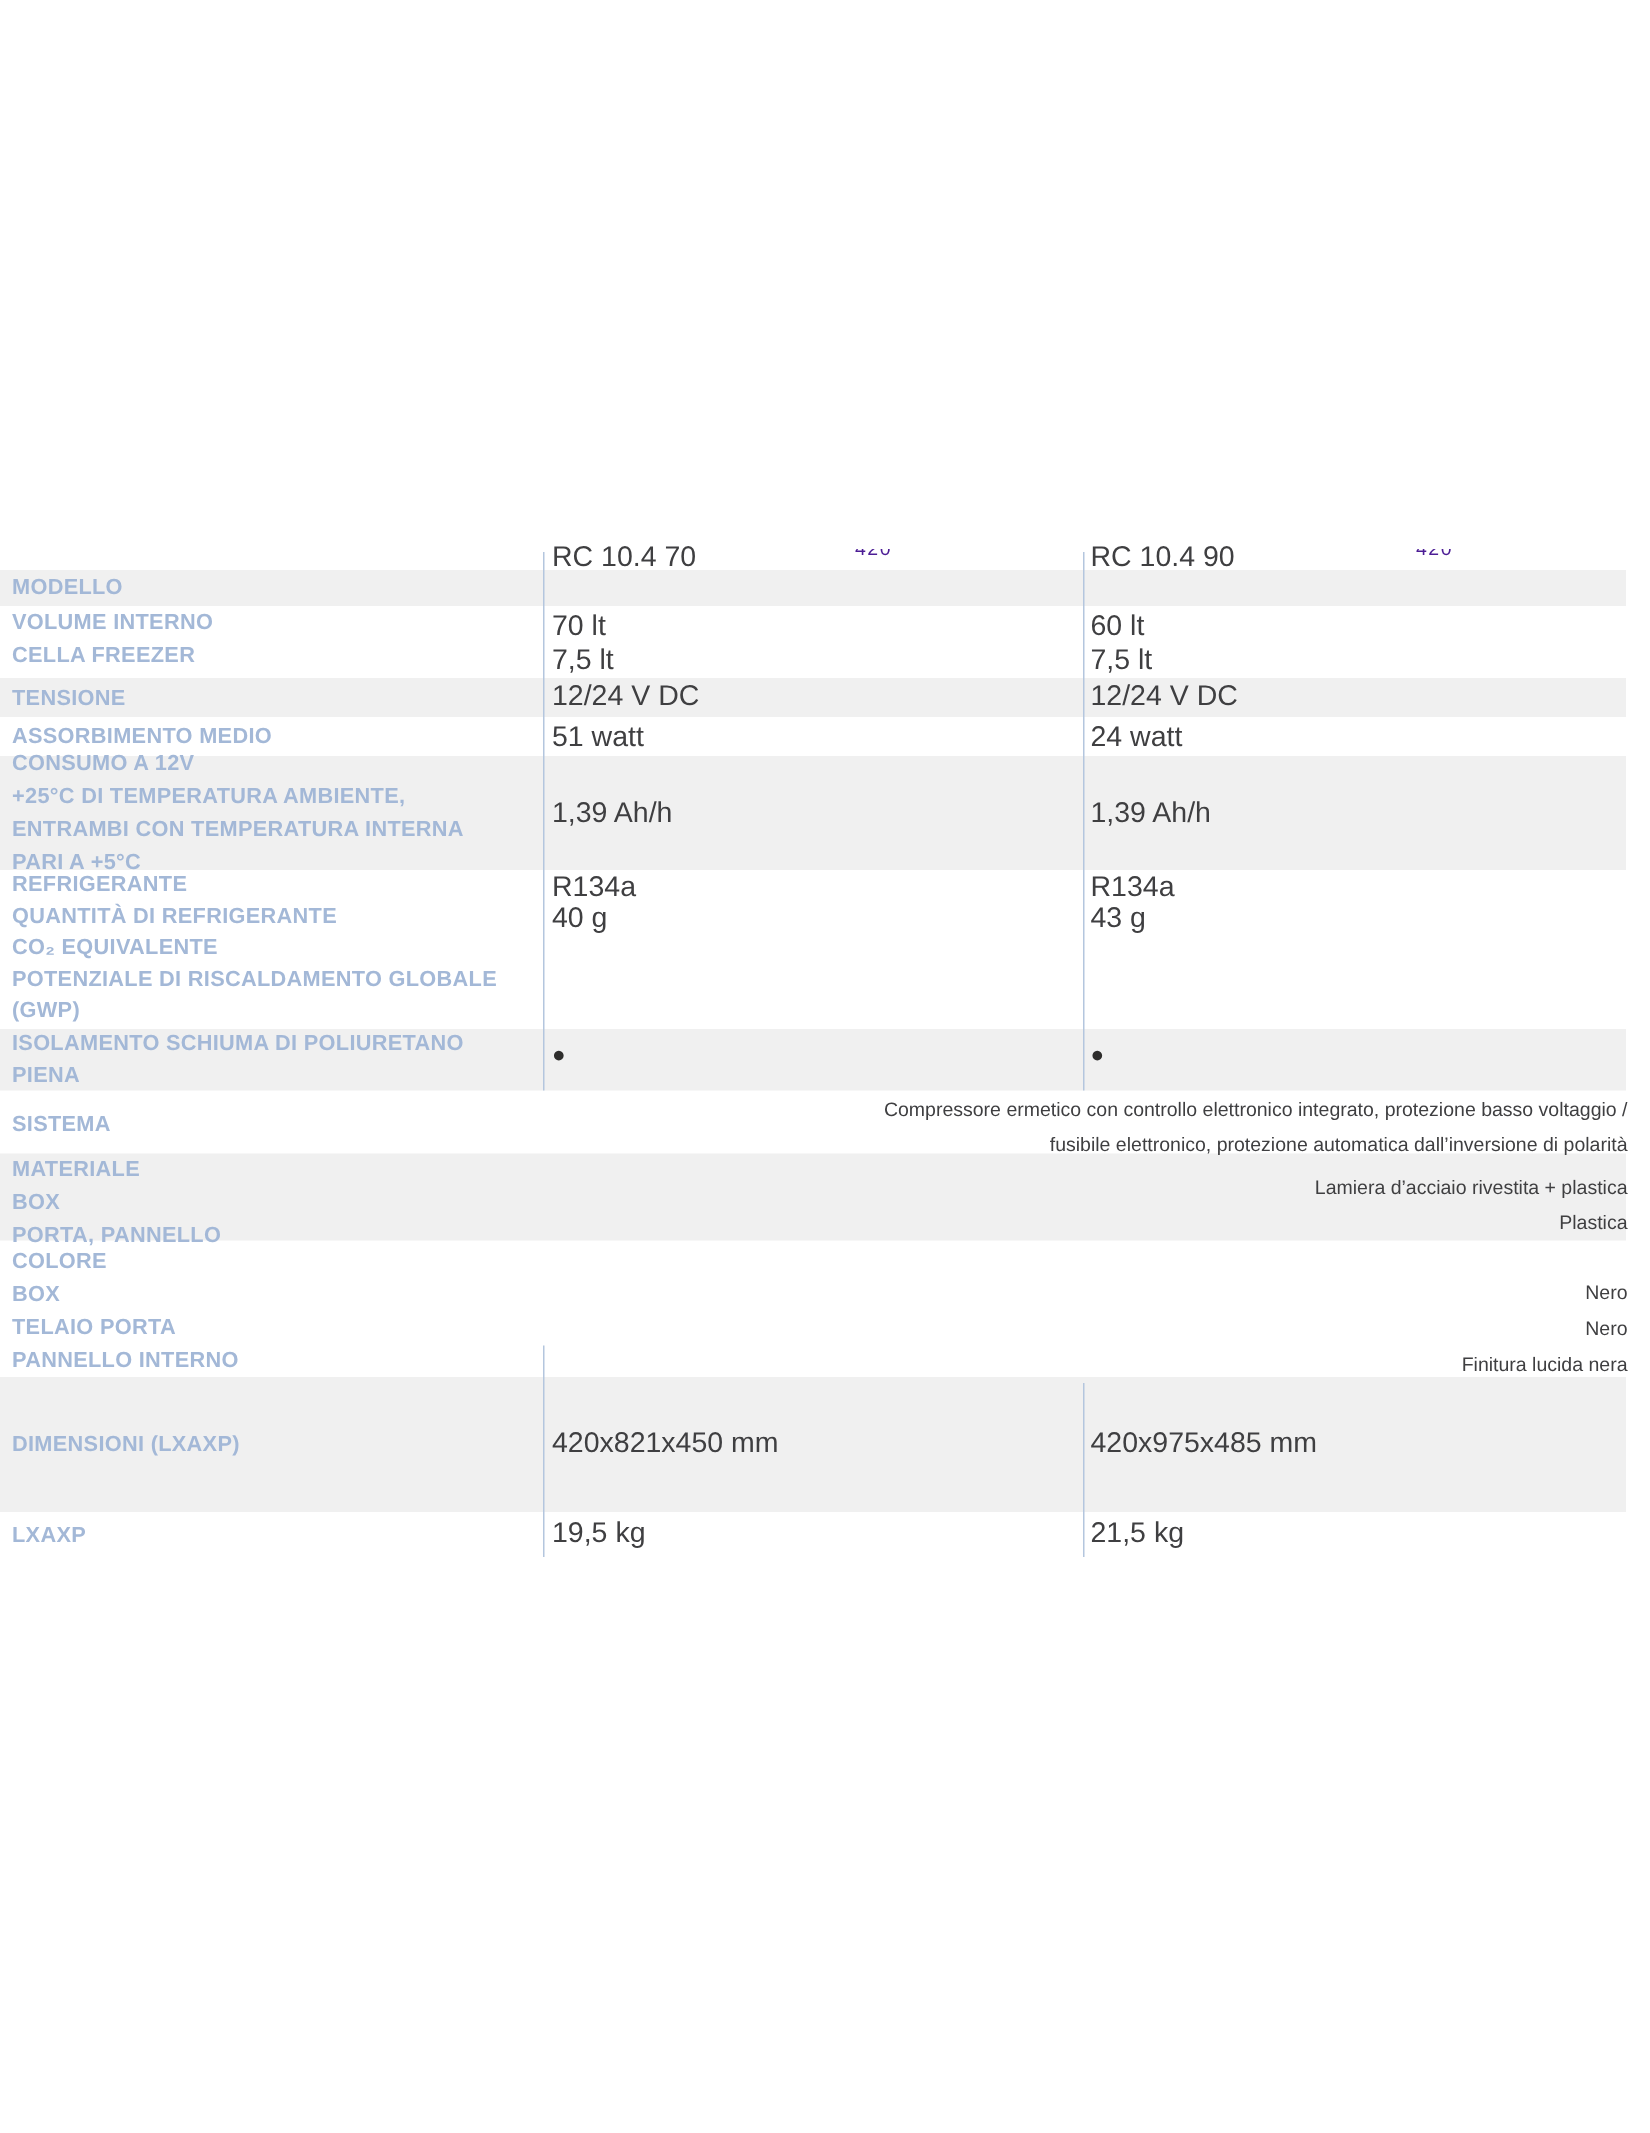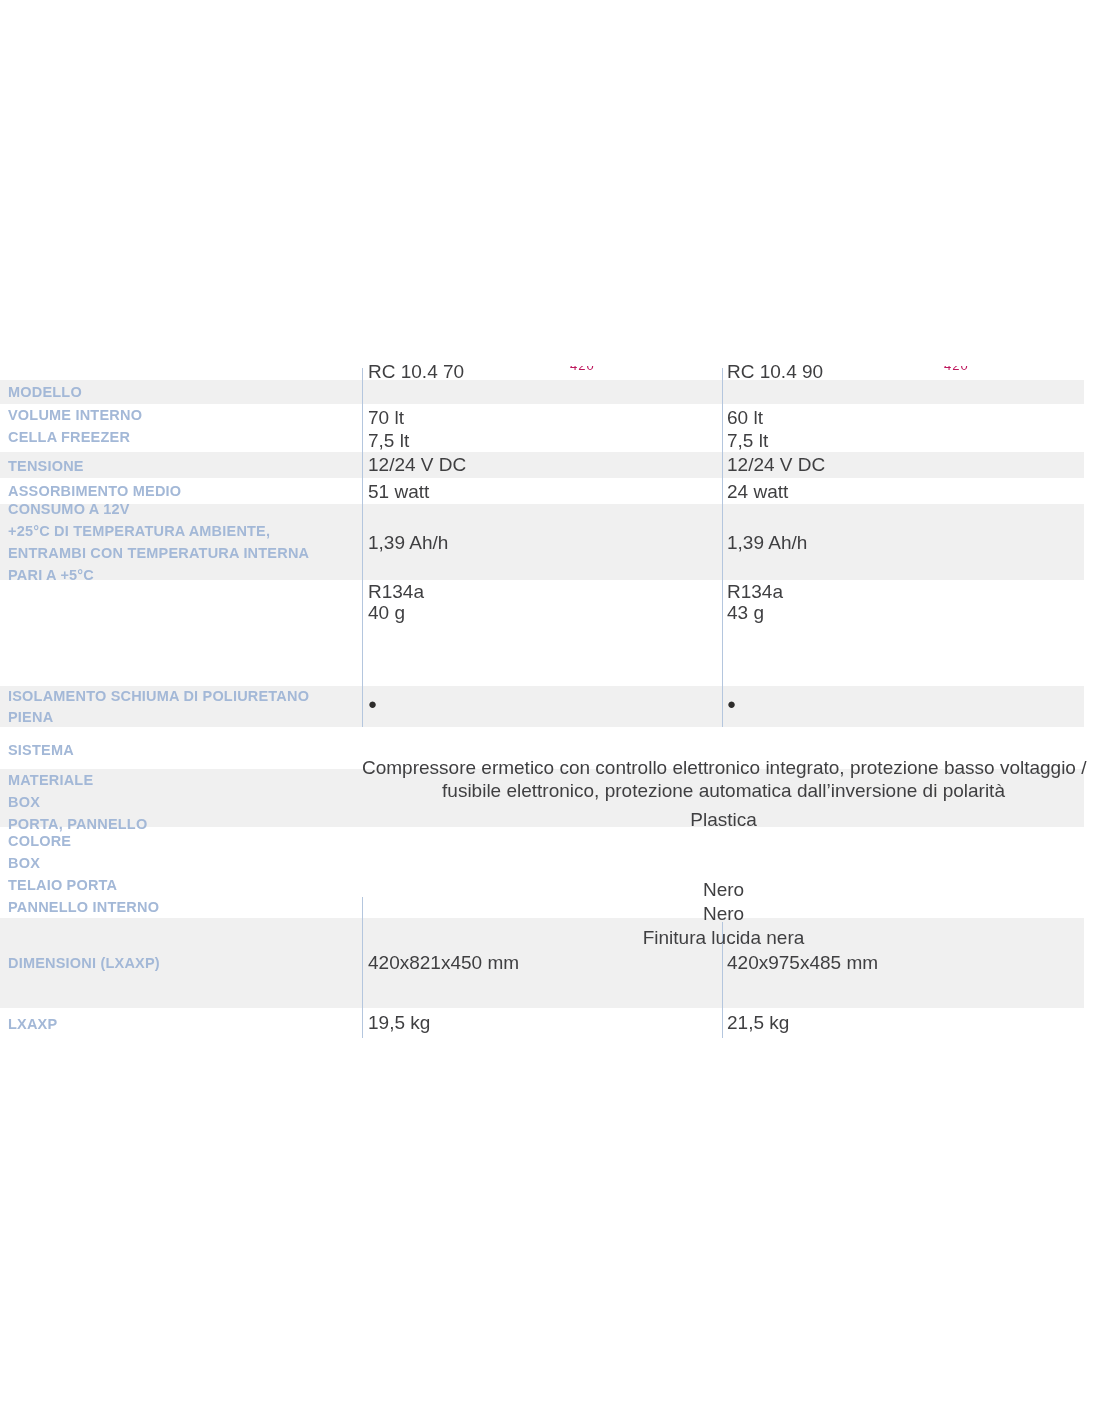--- a/index.html
+++ b/index.html
@@ -21,38 +21,38 @@
   .dv2a{left:722px;top:368px;height:359px}
   .dv1b{left:362px;top:897px;height:141px}
   .dv2b{left:722px;top:922px;height:116px}
   
   .lab{position:absolute;left:8px;color:#a3b8d7;font-weight:700;font-size:14.5px;line-height:22px;letter-spacing:.2px;}
   
   .val{position:absolute;color:#3f3f41;font-size:19px;line-height:21px;white-space:nowrap;}
   .c1{left:368px}
   .c2{left:727px}
   
-  .cen{position:absolute;left:362px;width:723px;text-align:center;color:#3f3f41;font-size:19px;margin-top:28px;}
+  .cen{position:absolute;left:362px;width:723px;text-align:right;color:#3f3f41;font-size:13px;}
   .cen div{white-space:nowrap;}
   
   .lab-modello{top:382px;line-height:20px}   .val-modello{top:361px}
   .lab-volume{top:404px}                      .val-volume{top:406px;line-height:23px}
   .lab-tensione{top:456px;line-height:20px}   .val-tensione{top:454px}
   .lab-assorbimento{top:481px;line-height:20px}.val-assorbimento{top:481px}
   .lab-consumo{top:498px}                     .val-consumo{top:532px}
   .lab-refrigerante{top:580px;line-height:21px}.val-refrigerante{top:581px}
   .lab-isolamento{top:686px;line-height:21px}
   .bullet{position:absolute;top:696px;font-size:15px;line-height:15px;color:#2e2d2c;}
   .lab-sistema{top:740px;line-height:20px}    .cen-sistema{top:728px;line-height:23px}
   .lab-materiale{top:769px}                   .cen-materiale{top:780px;line-height:23px}
   .lab-colore{top:830px}                      .cen-colore{top:850px;line-height:24px}
   .lab-dimensioni{top:953px;line-height:20px} .val-dimensioni{top:952px}
   .lab-peso{top:1014px;line-height:20px}      .val-peso{top:1012px}
   
-  .remnant{position:absolute;top:366px;height:8px;overflow:hidden;color:#be185d;font-size:13px;letter-spacing:1px;}
+  .remnant{position:absolute;top:366px;height:8px;overflow:hidden;color:#4c1d95;font-size:13px;letter-spacing:1px;}
   .remnant span{display:block;margin-top:-8px;}
   .rm-left{left:570px}
   .rm-right{left:944px}
 </style>
 </head>
 <body>
 
 <div class="sheet">
 
   <div class="stripe s-modello"></div>
@@ -101,20 +101,27 @@
 
   <div class="lab lab-consumo">
     <div>CONSUMO A 12V</div>
     <div>+25°C DI TEMPERATURA AMBIENTE,</div>
     <div>ENTRAMBI CON TEMPERATURA INTERNA</div>
     <div>PARI A +5°C</div>
   </div>
   <div class="val c1 val-consumo">1,39 Ah/h</div>
   <div class="val c2 val-consumo">1,39 Ah/h</div>
 
+  <div class="lab lab-refrigerante">
+    <div>REFRIGERANTE</div>
+    <div>QUANTITÀ DI REFRIGERANTE</div>
+    <div>CO₂ EQUIVALENTE</div>
+    <div>POTENZIALE DI RISCALDAMENTO GLOBALE</div>
+    <div>(GWP)</div>
+  </div>
   <div class="val c1 val-refrigerante">
     <div>R134a</div>
     <div>40 g</div>
   </div>
   <div class="val c2 val-refrigerante">
     <div>R134a</div>
     <div>43 g</div>
   </div>
 
   <div class="lab lab-isolamento">
@@ -129,20 +136,21 @@
     <div>Compressore ermetico con controllo elettronico integrato, protezione basso voltaggio /</div>
     <div>fusibile elettronico, protezione automatica dall’inversione di polarità</div>
   </div>
 
   <div class="lab lab-materiale">
     <div>MATERIALE</div>
     <div>BOX</div>
     <div>PORTA, PANNELLO</div>
   </div>
   <div class="cen cen-materiale">
+    <div>Lamiera d’acciaio rivestita + plastica</div>
     <div>Plastica</div>
   </div>
 
   <div class="lab lab-colore">
     <div>COLORE</div>
     <div>BOX</div>
     <div>TELAIO PORTA</div>
     <div>PANNELLO INTERNO</div>
   </div>
   <div class="cen cen-colore">

